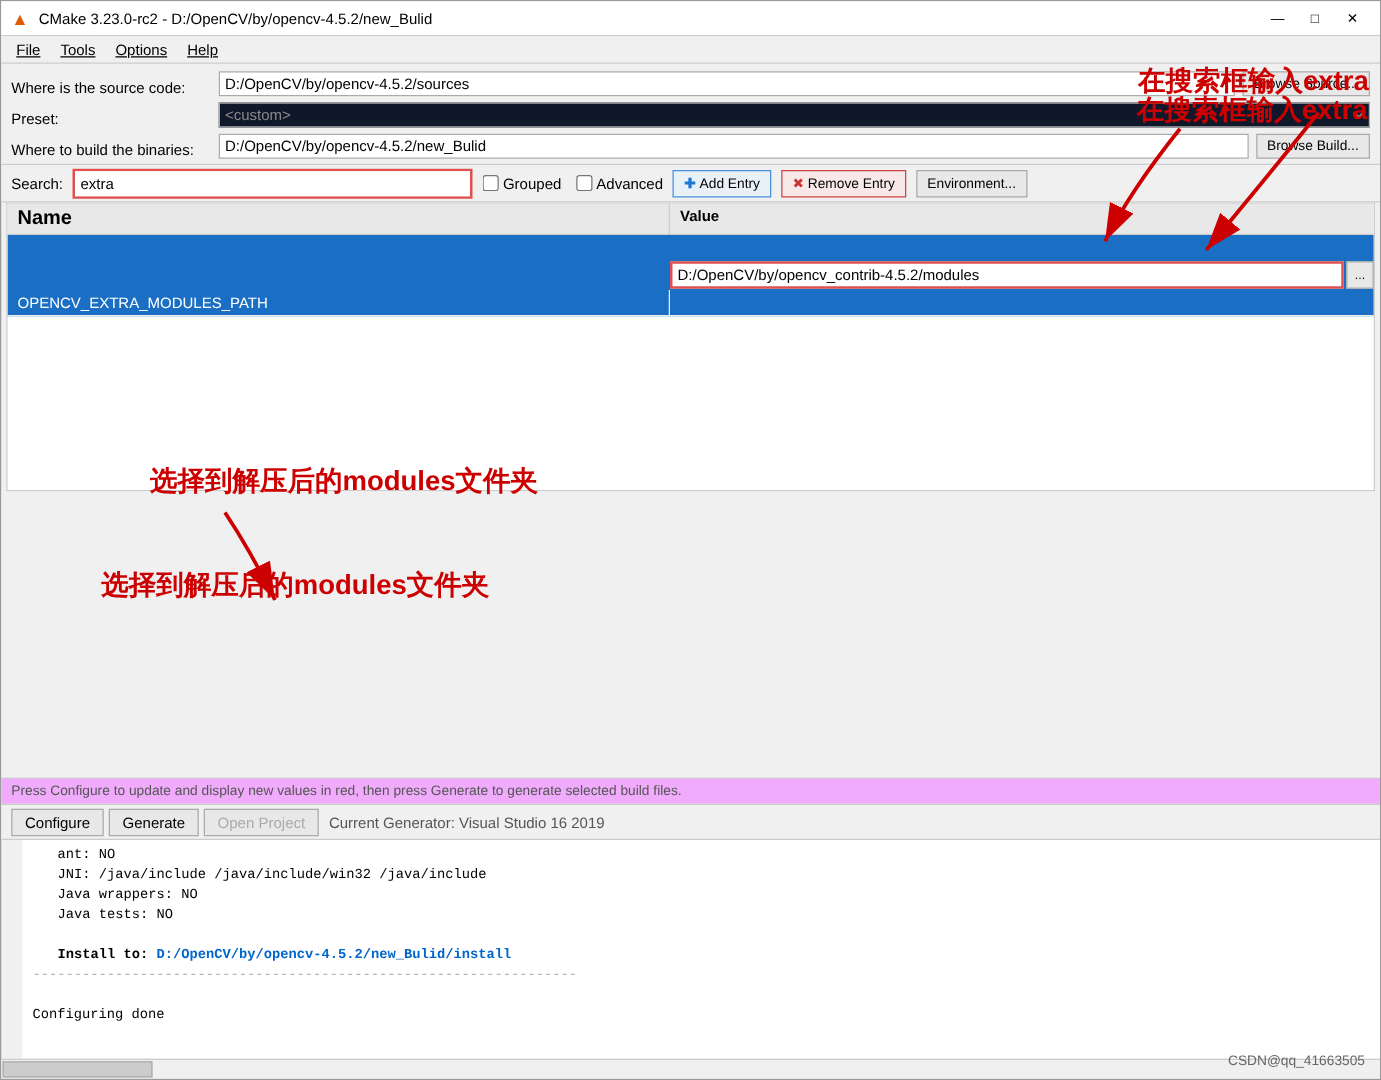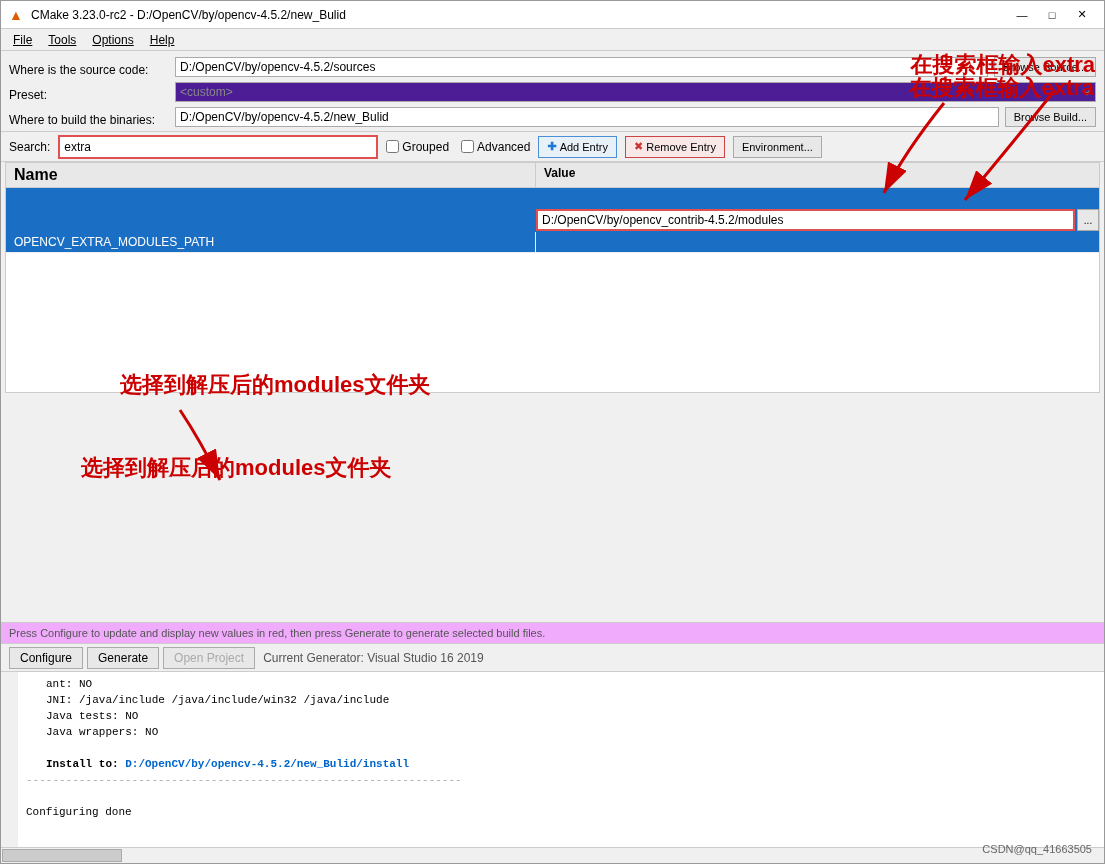--- a/index.html
+++ b/index.html
@@ -105,21 +105,21 @@
       border: 1px solid #aaa;
       background: #e8e8e8;
       cursor: pointer;
       font-size: 11px;
       white-space: nowrap;
     }
     .dropdown-select {
       flex: 1;
       height: 20px;
       border: 1px solid #aaa;
-      background: #4c1d95;
+      background: #0f172a;
       font-size: 12px;
       color: #888;
     }
 
     .search-row {
       display: flex;
       align-items: center;
       gap: 8px;
       padding: 4px 8px;
       background: #f0f0f0;
@@ -473,25 +473,25 @@
       <div class="log-area">
         <div class="log-line indent">
           <span>ant:                    </span>
           <span>NO</span>
         </div>
         <div class="log-line indent">
           <span>JNI:                    </span>
           <span>/java/include /java/include/win32 /java/include</span>
         </div>
         <div class="log-line indent">
-          <span>Java tests:             </span>
+          <span>Java wrappers:          </span>
           <span>NO</span>
         </div>
         <div class="log-line indent">
-          <span>Java wrappers:          </span>
+          <span>Java tests:             </span>
           <span>NO</span>
         </div>
         <div class="log-line">&nbsp;</div>
         <div class="log-line indent bold" style="font-weight:bold;">
           <span>Install to:             </span>
           <span style="color:#0066cc;">D:/OpenCV/by/opencv-4.5.2/new_Bulid/install</span>
         </div>
         <div class="log-line separator">------------------------------------------------------------------</div>
         <div class="log-line">&nbsp;</div>
         <div class="log-line">Configuring done</div>

